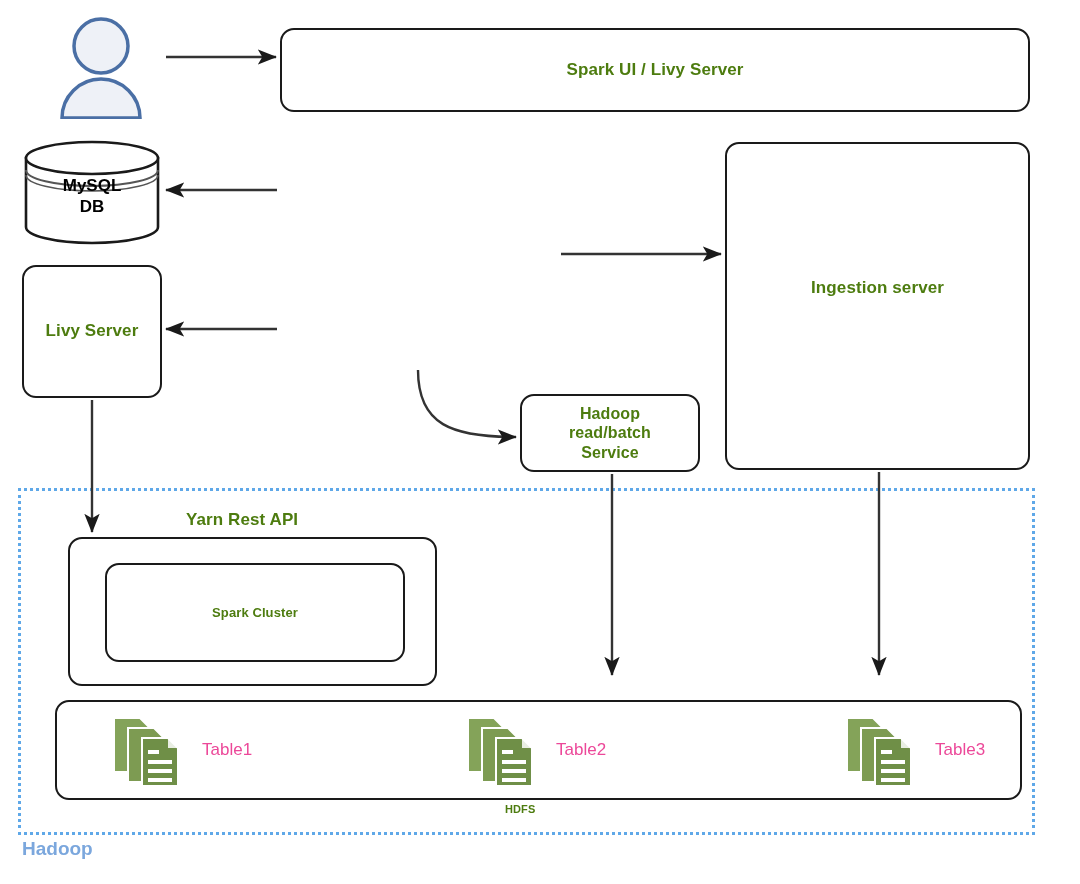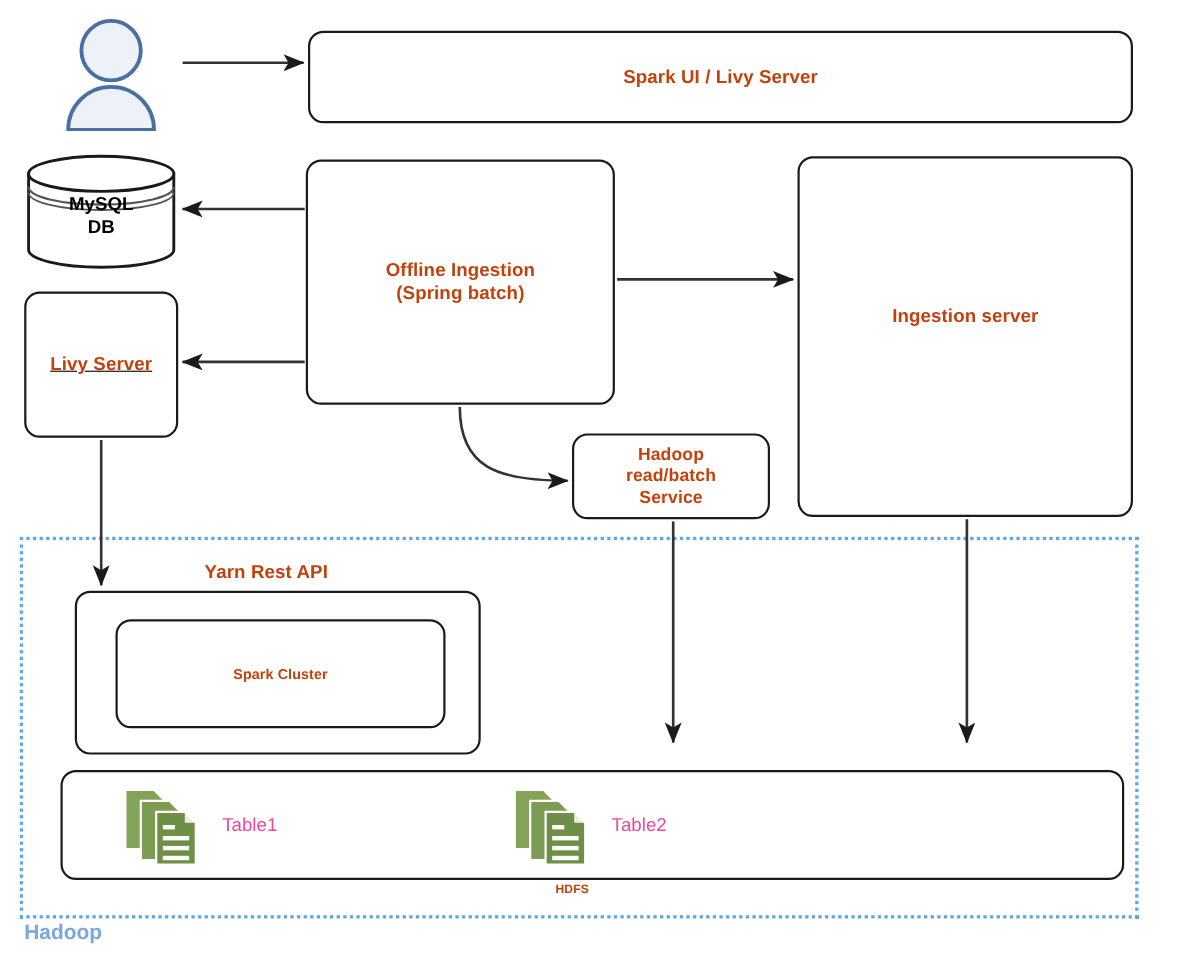--- a/index.html
+++ b/index.html
@@ -2,21 +2,21 @@
 <html><head>
 <meta charset="utf-8">
 <style>
   html,body{margin:0;padding:0;background:#ffffff;}
   body{width:1080px;height:884px;font-family:"Liberation Sans",sans-serif;position:relative;overflow:hidden;}
   #stage{position:absolute;left:0;top:0;width:1080px;height:884px;}
   svg.layer{position:absolute;left:0;top:0;width:1080px;height:884px;pointer-events:none;}
   .node{position:absolute;box-sizing:border-box;background:#ffffff;border:2.5px solid #1a1a1a;
         display:flex;align-items:center;justify-content:center;text-align:center;}
   .rounded{border-radius:14px;}
-  .lbl{font-weight:bold;color:#c2410c;line-height:1.22;letter-spacing:.1px;}
+  .lbl{font-weight:bold;color:#4d7c0f;line-height:1.22;letter-spacing:.1px;}
   .lbl-dark{font-weight:bold;color:#000000;line-height:1.22;}
   .freetext{position:absolute;white-space:nowrap;}
   .boundary{position:absolute;box-sizing:border-box;border:3px dotted #5fa8e8;background:transparent;}
   .tblrow{position:absolute;display:flex;align-items:center;}
   .tblrow .nm{margin-left:18px;font-size:17px;color:#ec4899;}
   .docstack{position:relative;width:72px;height:76px;}
 </style>
 </head>
 <body>
 
@@ -42,30 +42,24 @@
       <ellipse cx="70" cy="18" rx="66" ry="16" fill="#ffffff" stroke="#1a1a1a" stroke-width="2.6"></ellipse>
       <path d="M4 30 a66 16 0 0 0 132 0" fill="none" stroke="#555" stroke-width="2"></path>
       <path d="M4 35 a66 16 0 0 0 132 0" fill="none" stroke="#555" stroke-width="1.6"></path>
     </svg>
     <div style="position:absolute;left:0;top:36px;width:140px;text-align:center;">
       <div class="lbl-dark" style="font-size:17px;">MySQL</div>
       <div class="lbl-dark" style="font-size:17px;">DB</div>
     </div>
   </div>
 
-  <div class="node rounded" style="left:22px;top:265px;width:140px;height:133px;text-decoration:underline;">
+  <div class="node rounded" style="left:22px;top:265px;width:140px;height:133px;">
     <span class="lbl" style="font-size:17px;">Livy Server</span>
   </div>
 
-  <div class="node rounded" style="left:278px;top:145px;width:281px;height:223px;">
-    <span class="lbl" style="font-size:17px;">
-      <span>Offline Ingestion</span><br>
-      <span>(Spring batch)</span>
-    </span>
-  </div>
 
   <div class="node rounded" style="left:520px;top:394px;width:180px;height:78px;">
     <span class="lbl" style="font-size:16px;">
       <span>Hadoop</span><br>
       <span>read/batch</span><br>
       <span>Service</span>
     </span>
   </div>
 
   <div class="node rounded" style="left:725px;top:142px;width:305px;height:328px;">
@@ -115,20 +109,39 @@
           <rect x="36" y="48" width="24" height="4"></rect>
           <rect x="36" y="57" width="24" height="4"></rect>
           <rect x="36" y="66" width="24" height="4"></rect>
         </g>
         <path d="M56 26 v10 h10 z" fill="#ffffff" opacity="0.85"></path>
       </svg>
     </div>
     <span class="nm">Table2</span>
   </div>
 
+  <div class="tblrow" style="left:845px;top:712px;">
+    <div class="docstack">
+      <svg width="72" height="76" viewBox="0 0 72 76">
+        <g stroke="#ffffff" stroke-width="2">
+          <path d="M2 6 h26 l10 10 v44 h-36 z" fill="#84a359"></path>
+          <path d="M16 16 h26 l10 10 v44 h-36 z" fill="#7d9b52"></path>
+          <path d="M30 26 h26 l10 10 v38 h-36 z" fill="#6f8f47"></path>
+        </g>
+        <g fill="#ffffff">
+          <rect x="36" y="38" width="11" height="4"></rect>
+          <rect x="36" y="48" width="24" height="4"></rect>
+          <rect x="36" y="57" width="24" height="4"></rect>
+          <rect x="36" y="66" width="24" height="4"></rect>
+        </g>
+        <path d="M56 26 v10 h10 z" fill="#ffffff" opacity="0.85"></path>
+      </svg>
+    </div>
+    <span class="nm">Table3</span>
+  </div>
 
   <svg class="layer">
     <defs>
       <marker id="ah" markerWidth="9" markerHeight="9" refX="7.6" refY="3.2" orient="auto">
         <path d="M0,0 L8,3.2 L0,6.4 L1.9,3.2 Z" fill="#1a1a1a"></path>
       </marker>
     </defs>
     <g stroke="#333" stroke-width="2.4" fill="none" marker-end="url(#ah)">
 
       <path d="M166,57 L276,57"></path>

